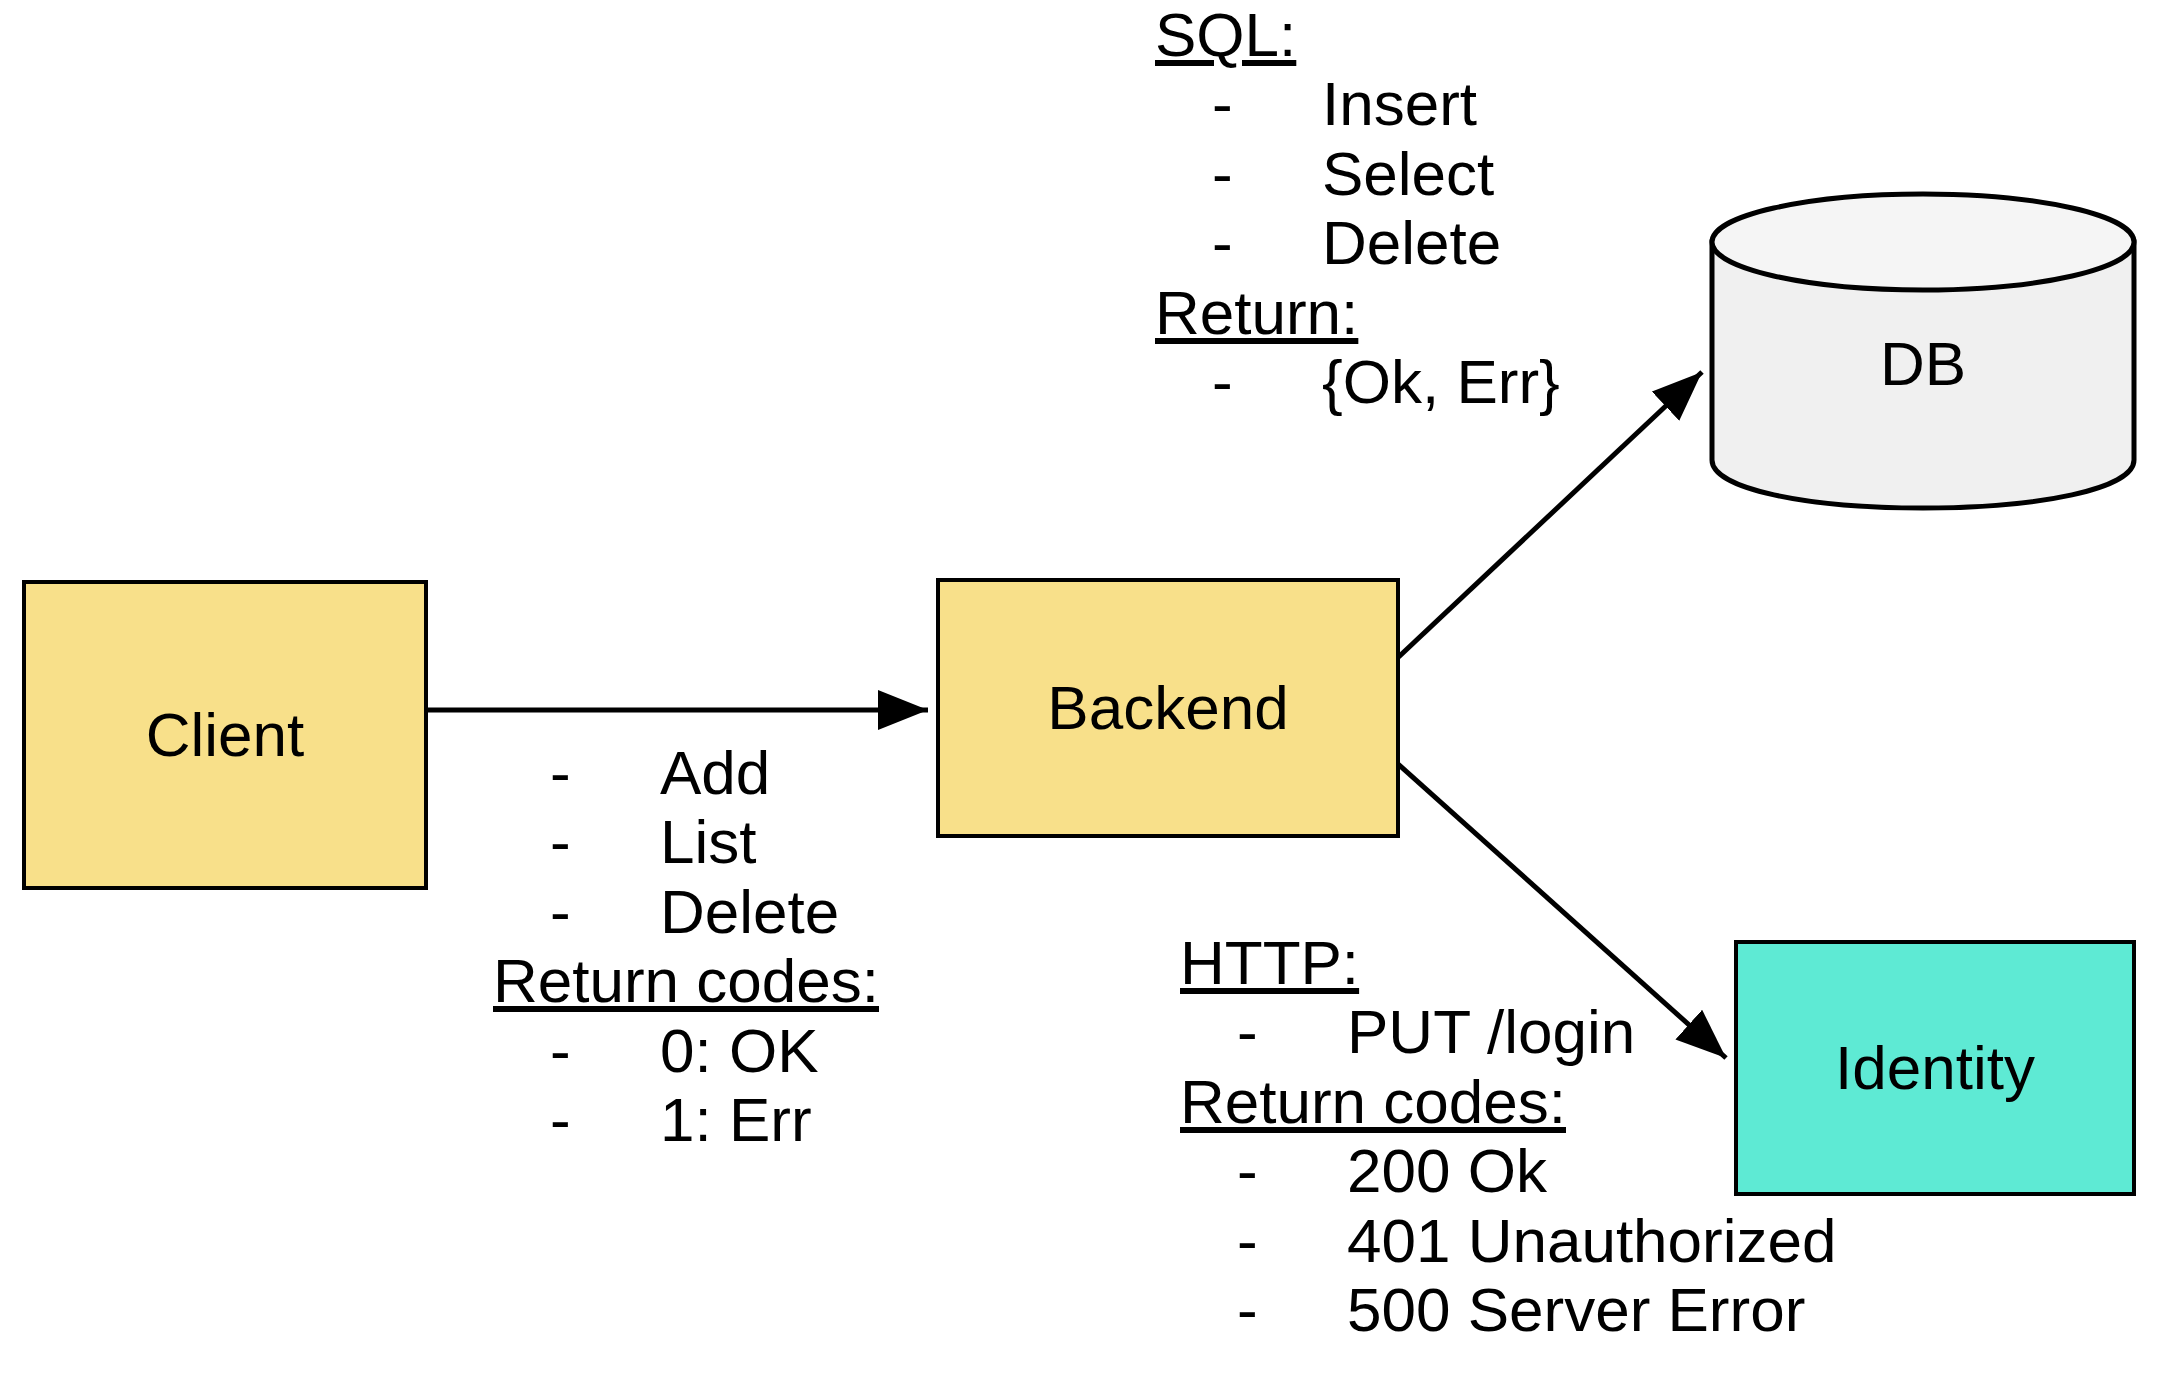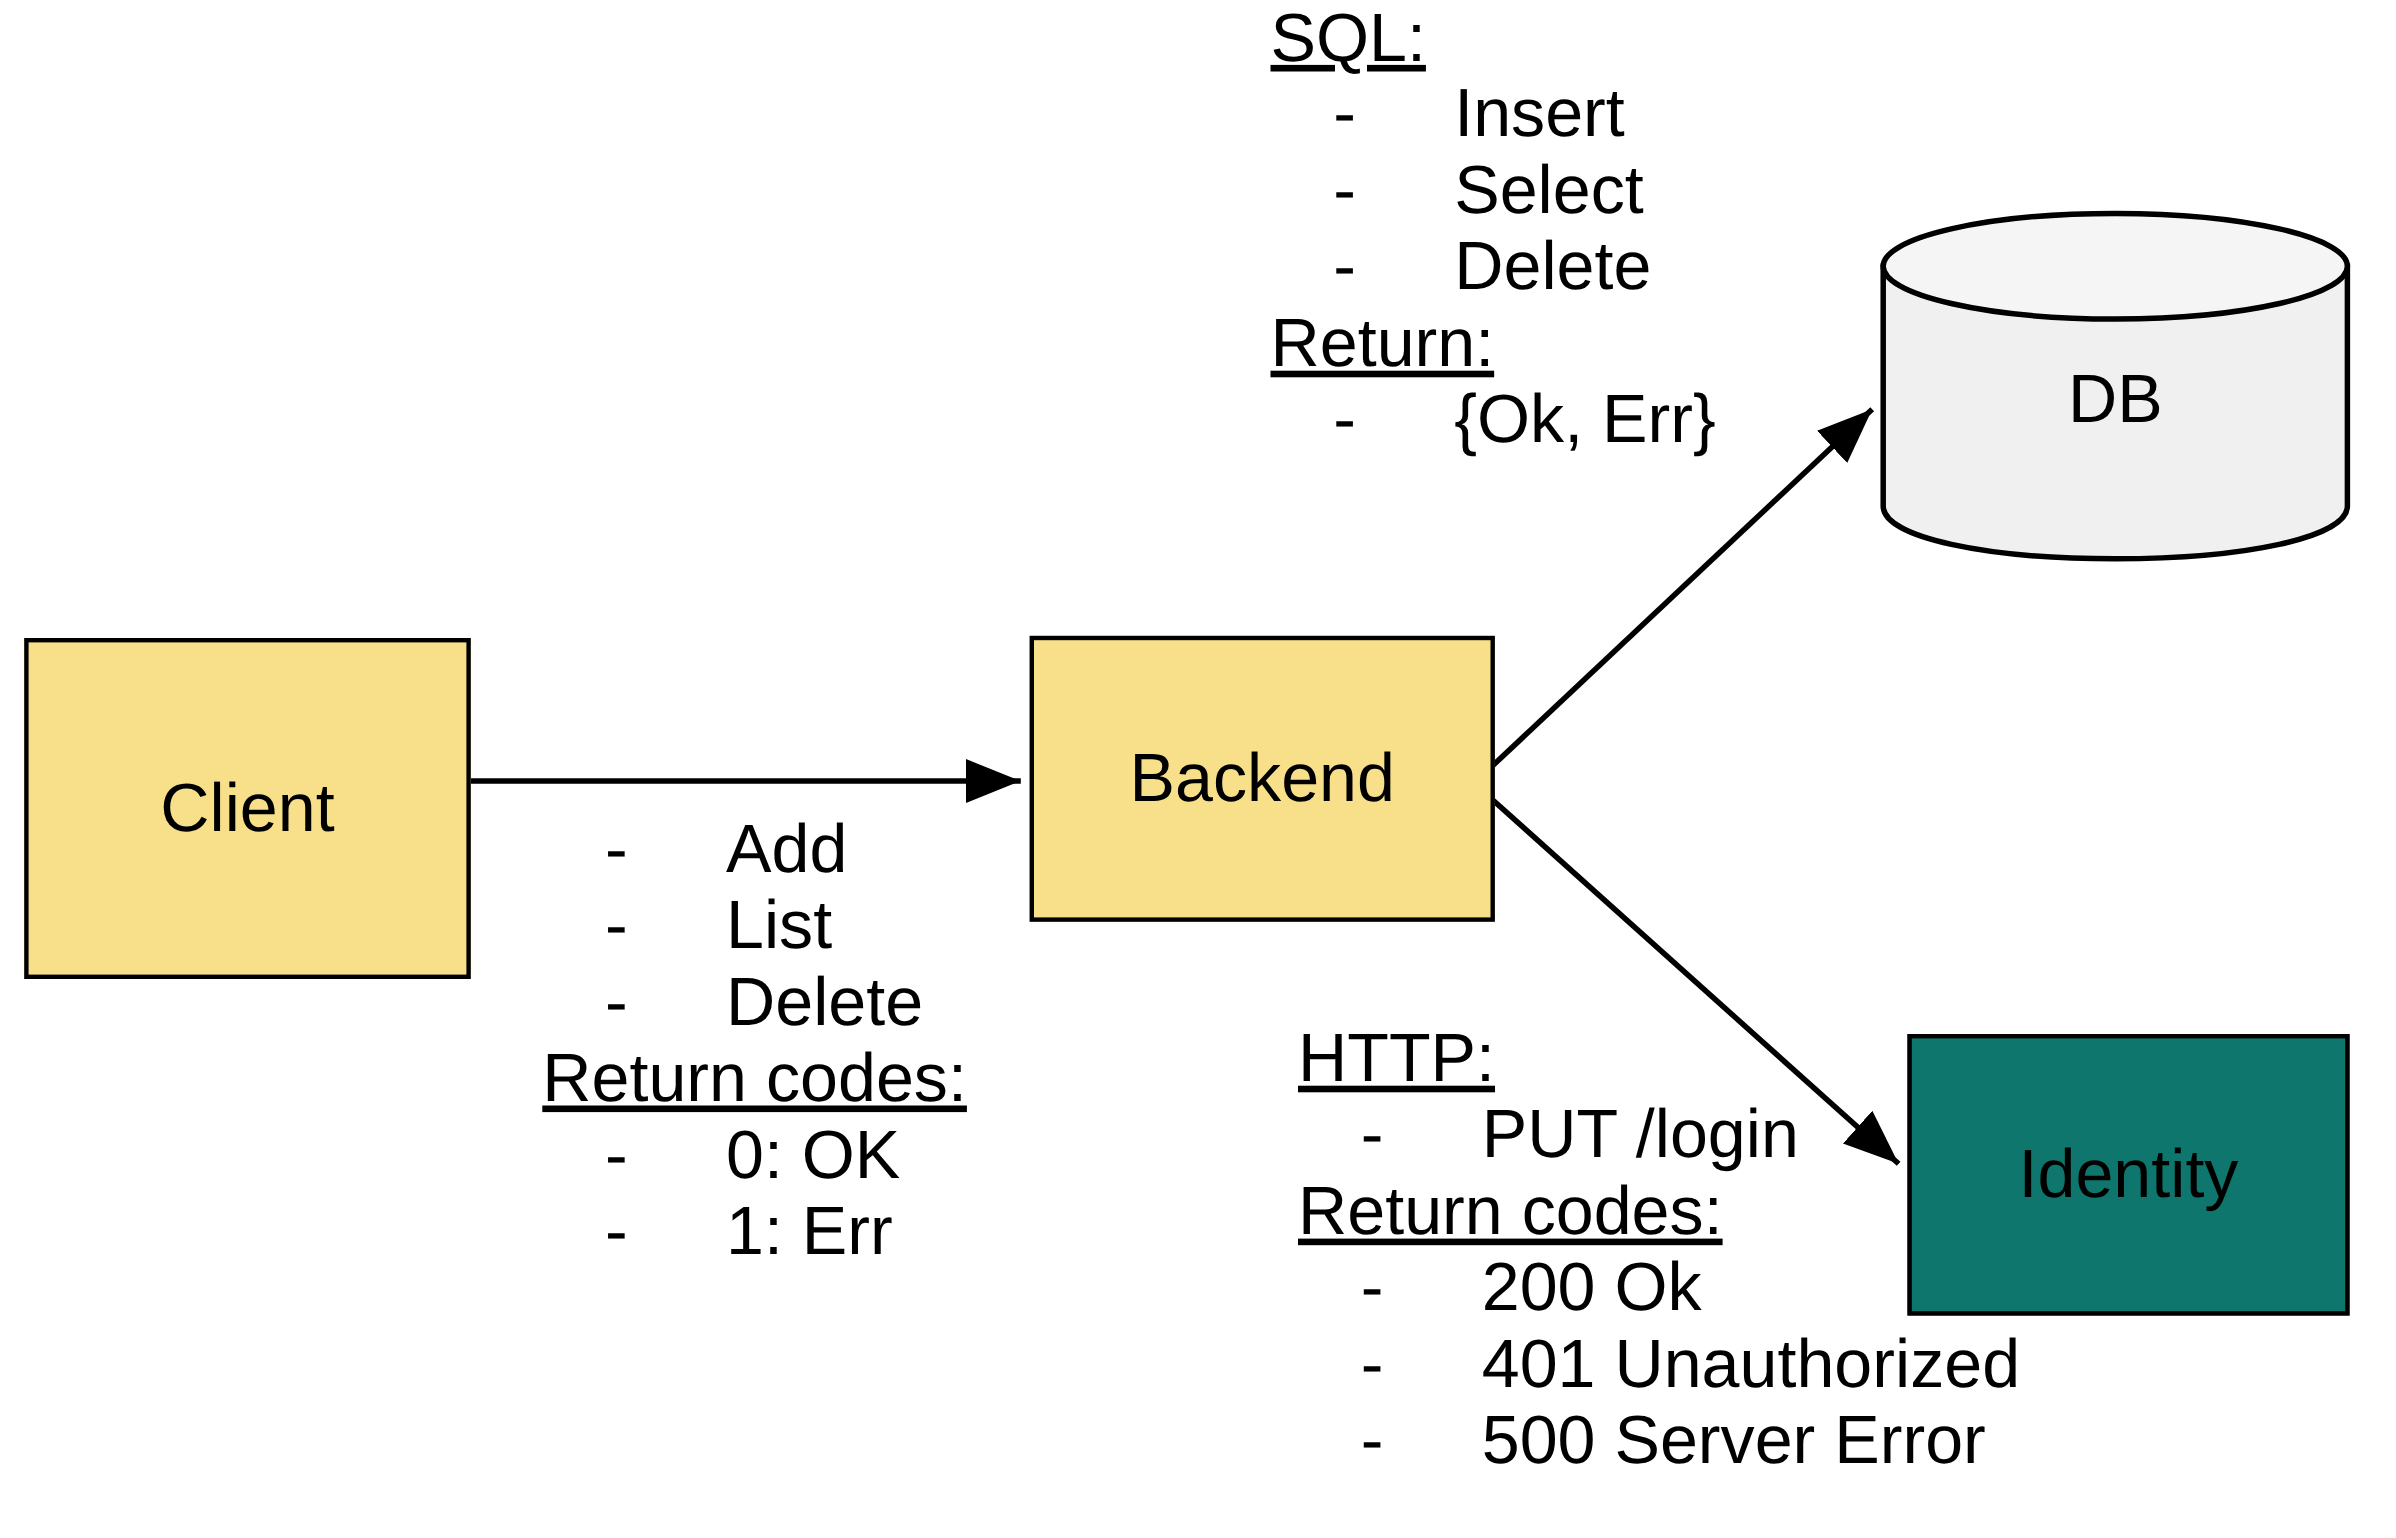--- a/index.html
+++ b/index.html
@@ -26,28 +26,28 @@
     display: flex;
     align-items: center;
     justify-content: center;
     text-align: left;
     line-height: 1.12;
   }
   .node-box {
     border: 4px solid #000000;
   }
   .node-yellow { background: #f8e08a; }
-  .node-gray   { background: #0f766e; }
+  .node-gray   { background: #5eead4; }
 
   #node-client {
     left: 22px;  top: 580px;  width: 406px; height: 310px;
     font-size: 62px;
   }
   #node-backend {
-    left: 936px; top: 578px;  width: 423px; height: 260px;
+    left: 936px; top: 578px;  width: 464px; height: 260px;
     font-size: 62px;
   }
   #node-idp {
     left: 1734px; top: 940px; width: 402px; height: 256px;
     font-size: 62px;
   }
 
   
   #node-db {
     left: 1708px; top: 190px; width: 430px; height: 322px;

